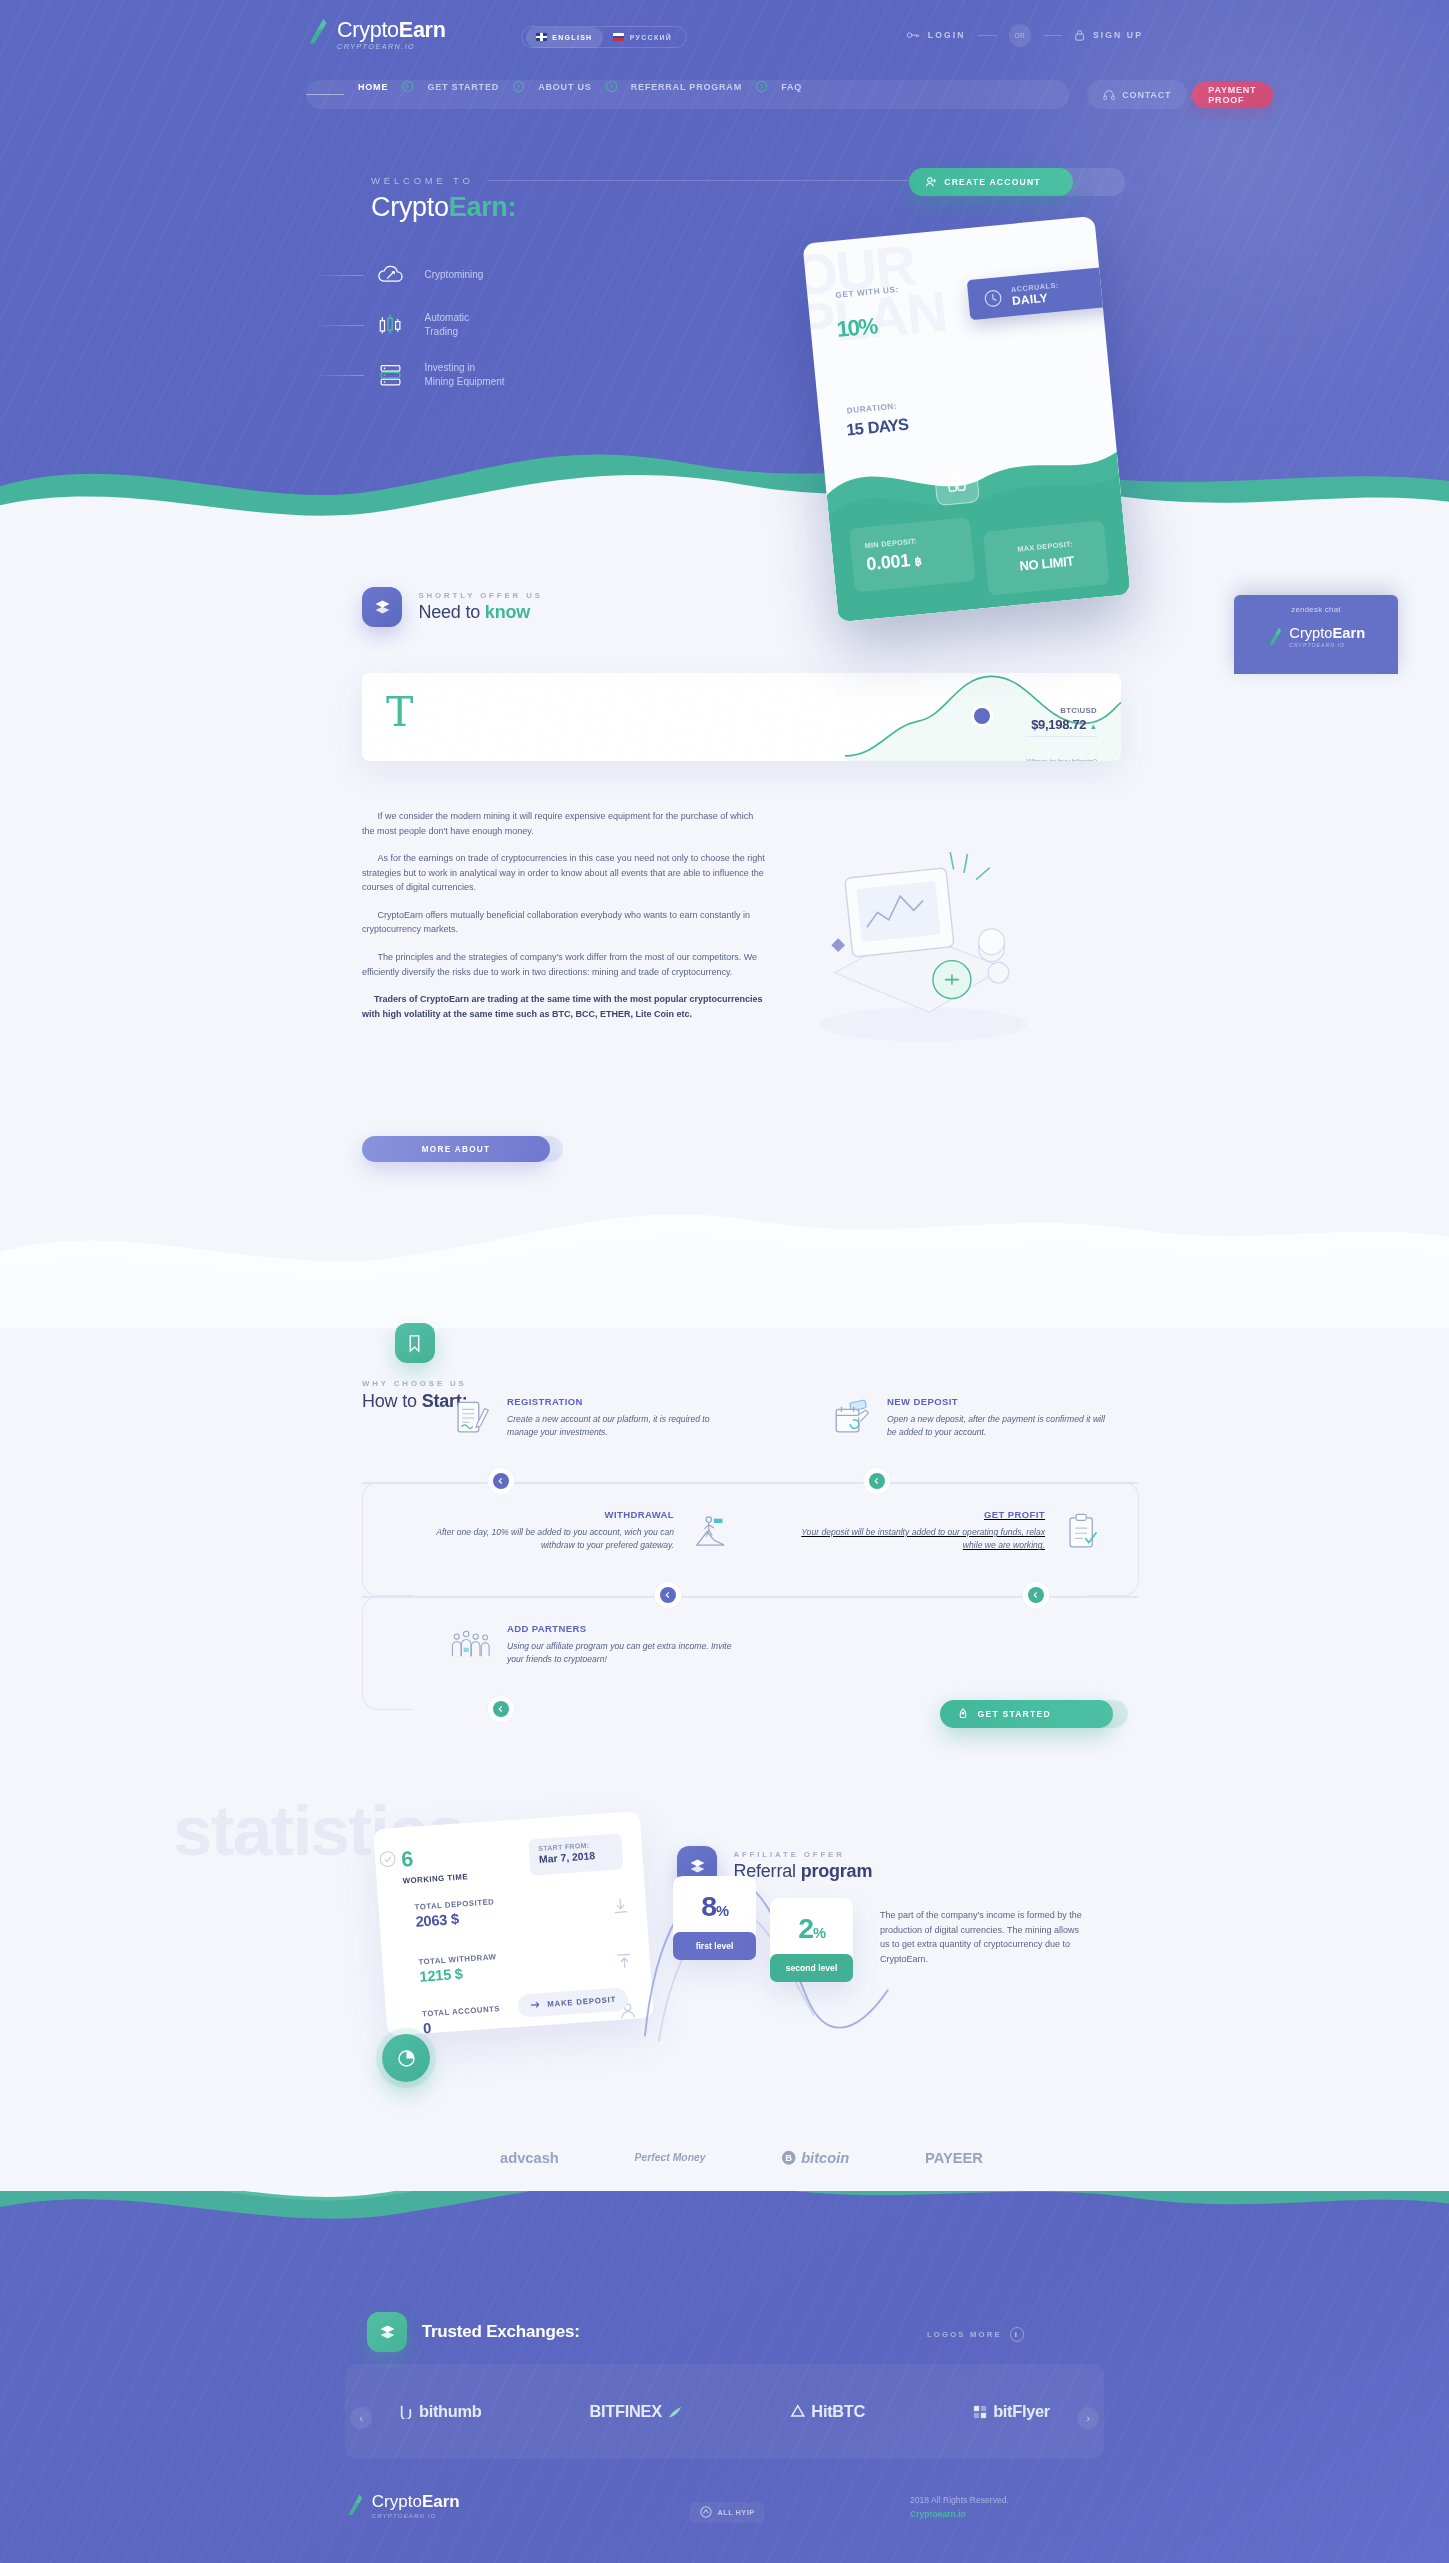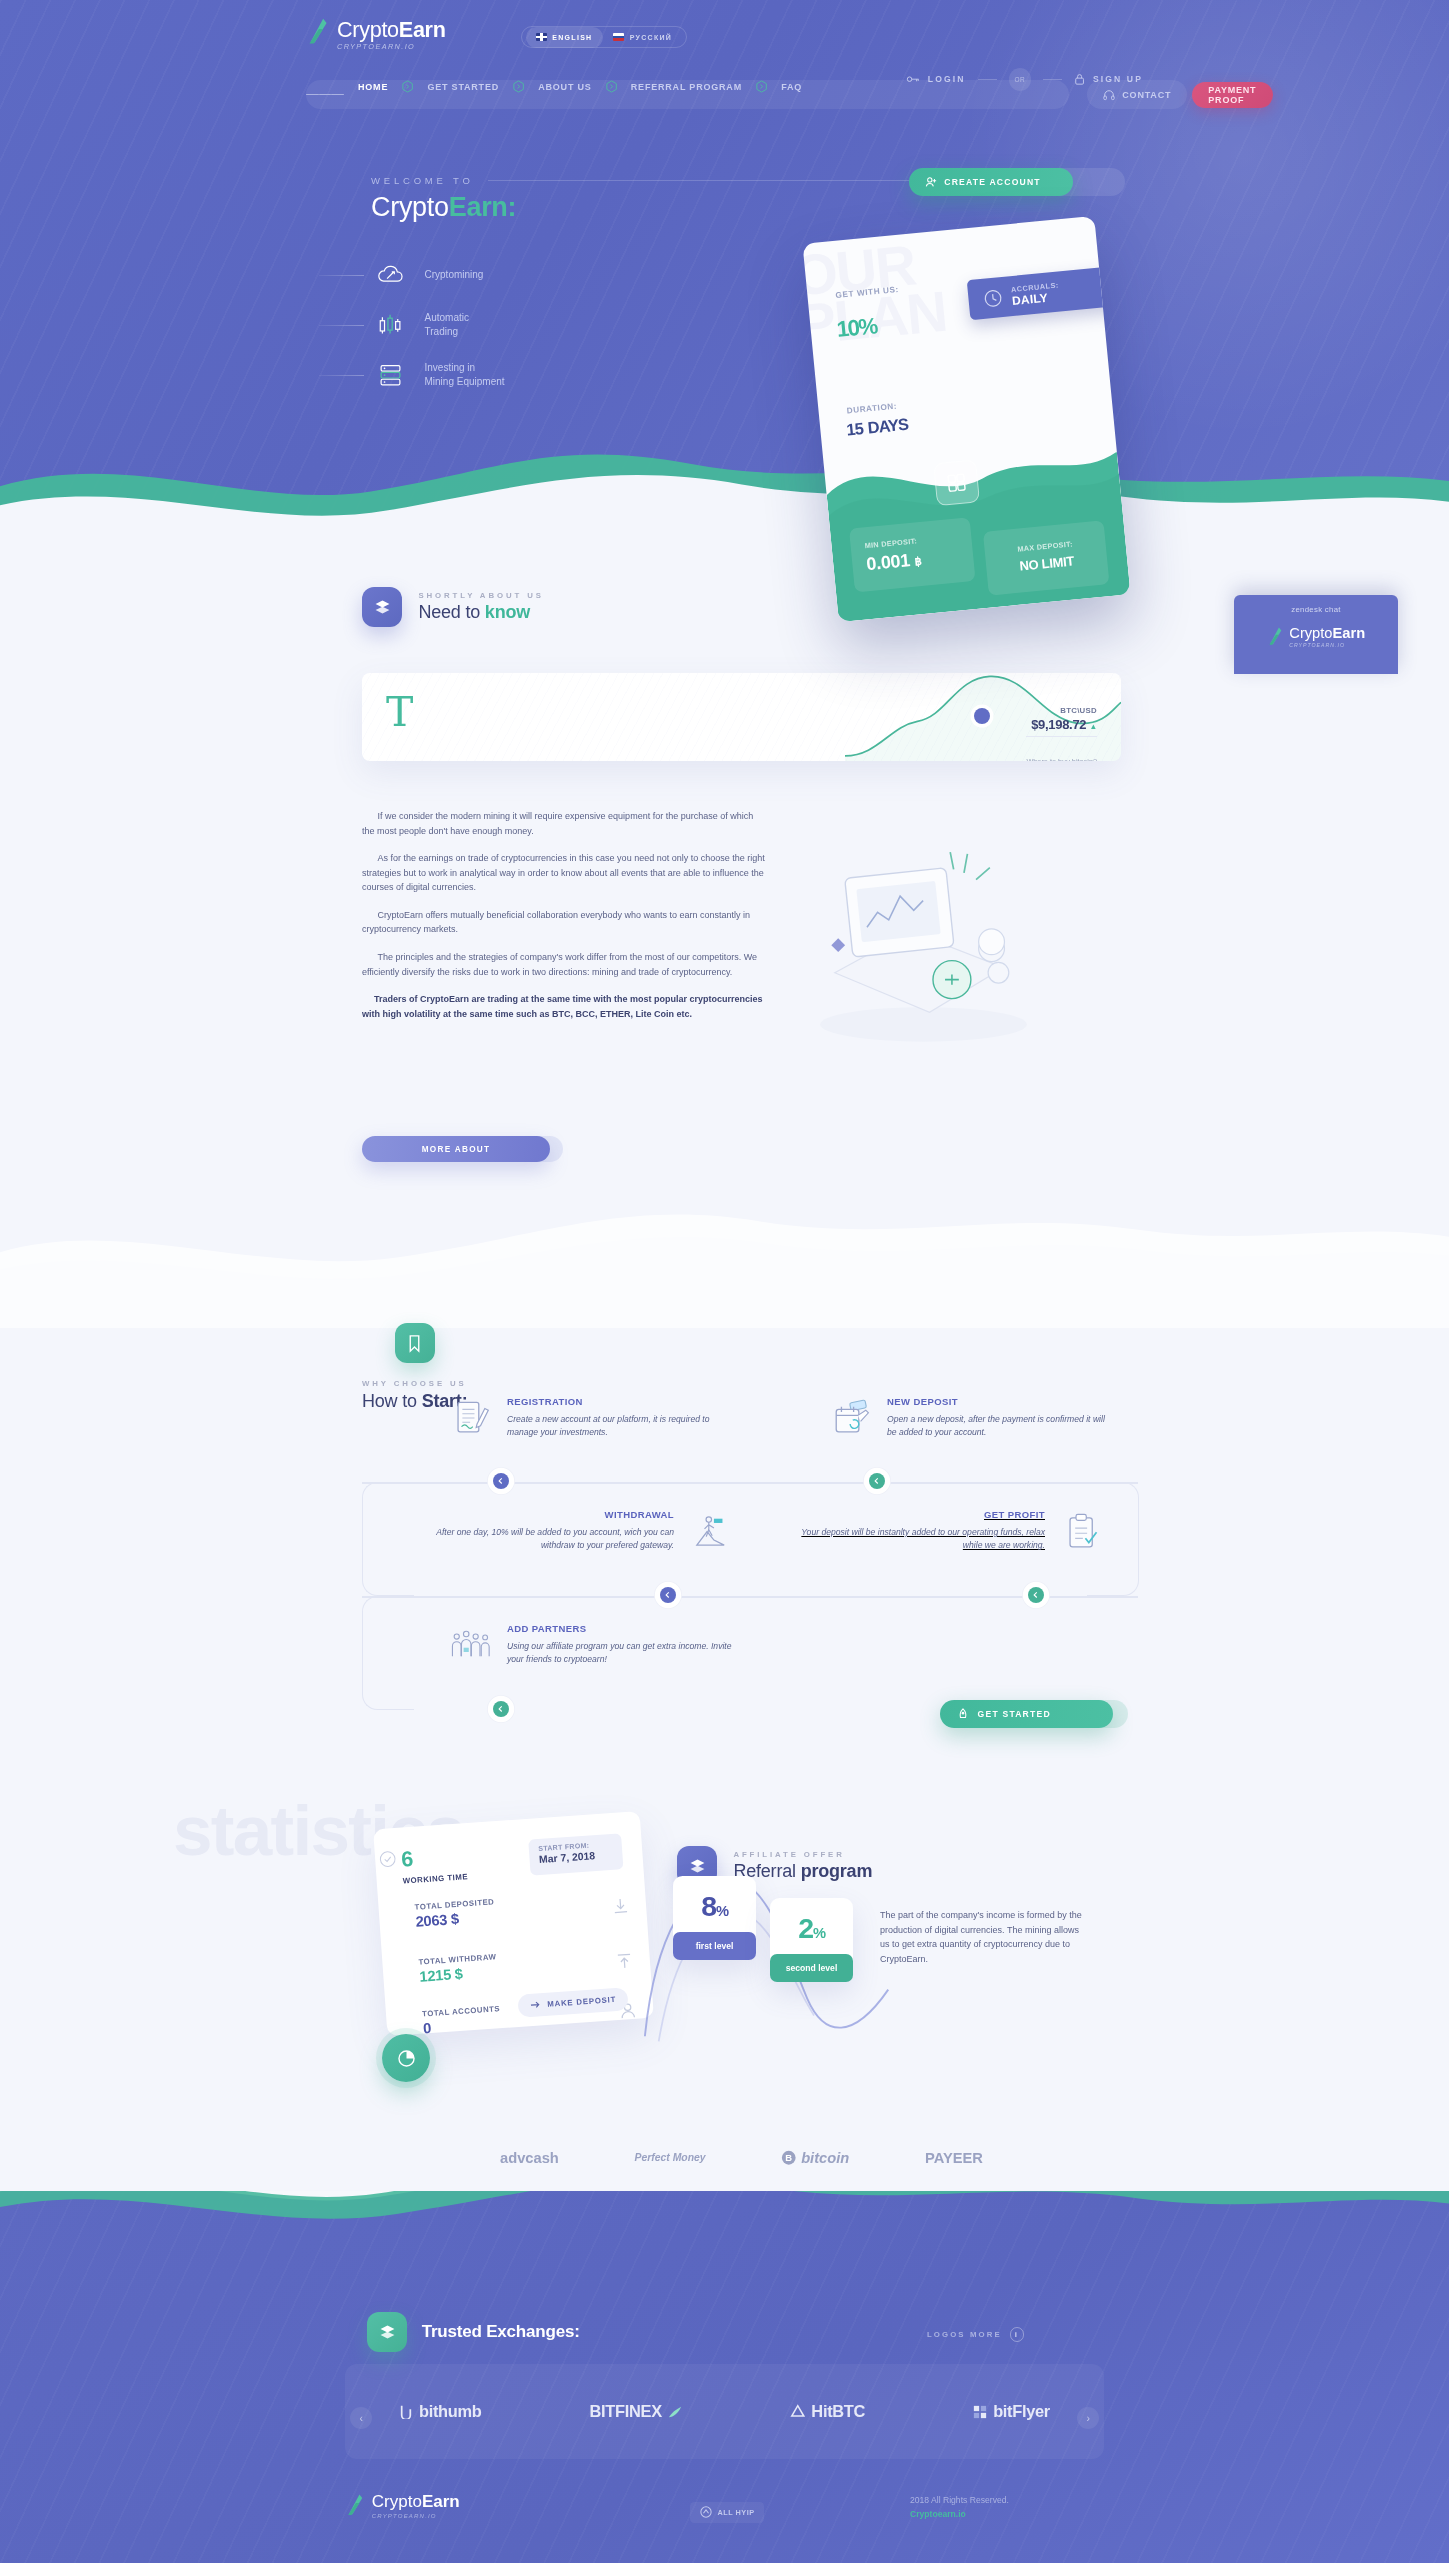--- a/index.html
+++ b/index.html
@@ -44,21 +44,21 @@
   .lang-item.active { background:rgba(255,255,255,.12); border-radius:10.4px; }
   .lang-label { font-size:7px; letter-spacing:1.3px; font-weight:700; color:#cfd4f0; }
   .lang-item.active .lang-label{ color:#fff; }
   .flag { width:11.2px; height:7.8px; border-radius:0.9px; display:block; }
   .flag-uk { background:
       linear-gradient(to bottom, transparent 38%, #fff 38% 62%, transparent 62%),
       linear-gradient(to right, transparent 40%, #fff 40% 60%, transparent 60%),
       #2a3a8c; }
   .flag-ru { background:linear-gradient(to bottom,#fff 0 33%,#2b4fa8 33% 66%,#c8303a 66% 100%); }
 
-  .auth-group { position:absolute; right:306px; top:5.2px; display:flex; align-items:center; gap:12px;margin-top:44px; }
+  .auth-group { position:absolute; right:306px; top:5.2px; display:flex; align-items:center; gap:12px; }
   .auth-link { display:flex; align-items:center; gap:7.8px; color:#c3c9ee; font-size:8.6px; letter-spacing:2.1px; font-weight:700; }
   .auth-or {
     width:22.4px; height:22.4px; border-radius:50%; background:rgba(255,255,255,.10);
     color:#b6bde6; font-size:6.5px; letter-spacing:0.5px; display:flex; align-items:center; justify-content:center;
   }
   .auth-dash { width:19px; height:0.9px; background:rgba(255,255,255,.22); }
 
   
   .navbar {
     position:absolute; left:306px; top:80px; width:837px; height:29px;
@@ -503,21 +503,21 @@
   </div>
 
   <div class="sec-head" style="left:362px; top:587px;">
     <div class="sec-badge badge-purple">
       <svg width="19" height="19" viewBox="0 0 22 22">
           <path d="M11 3 L19 7 L11 11 L3 7 Z" fill="#fff"></path>
           <path d="M11 10 L19 14 L11 18 L3 14 Z" fill="#fff" opacity=".85"></path>
         </svg>
     </div>
     <div>
-      <div class="sec-kicker">SHORTLY ABOUT US</div>
+      <div class="sec-kicker">SHORTLY OFFER US</div>
       <div class="sec-title"><span>Need to </span><b>know</b></div>
     </div>
   </div>
 
   <div class="quote-card">
     <div class="quote-hatch"></div>
     <svg class="btc-wave" viewBox="0 0 320 102" preserveAspectRatio="none">
       <path d="M0,96 C38,96 52,62 84,56 C118,50 128,6 168,4 C210,2 228,52 268,58 C300,62 312,40 320,34" fill="none" stroke="#4ab79b" stroke-width="2"></path>
       <path d="M0,96 C38,96 52,62 84,56 C118,50 128,6 168,4 C210,2 228,52 268,58 C300,62 312,40 320,34 L320,102 L0,102 Z" fill="#4ab79b" opacity=".07"></path>
     </svg>

